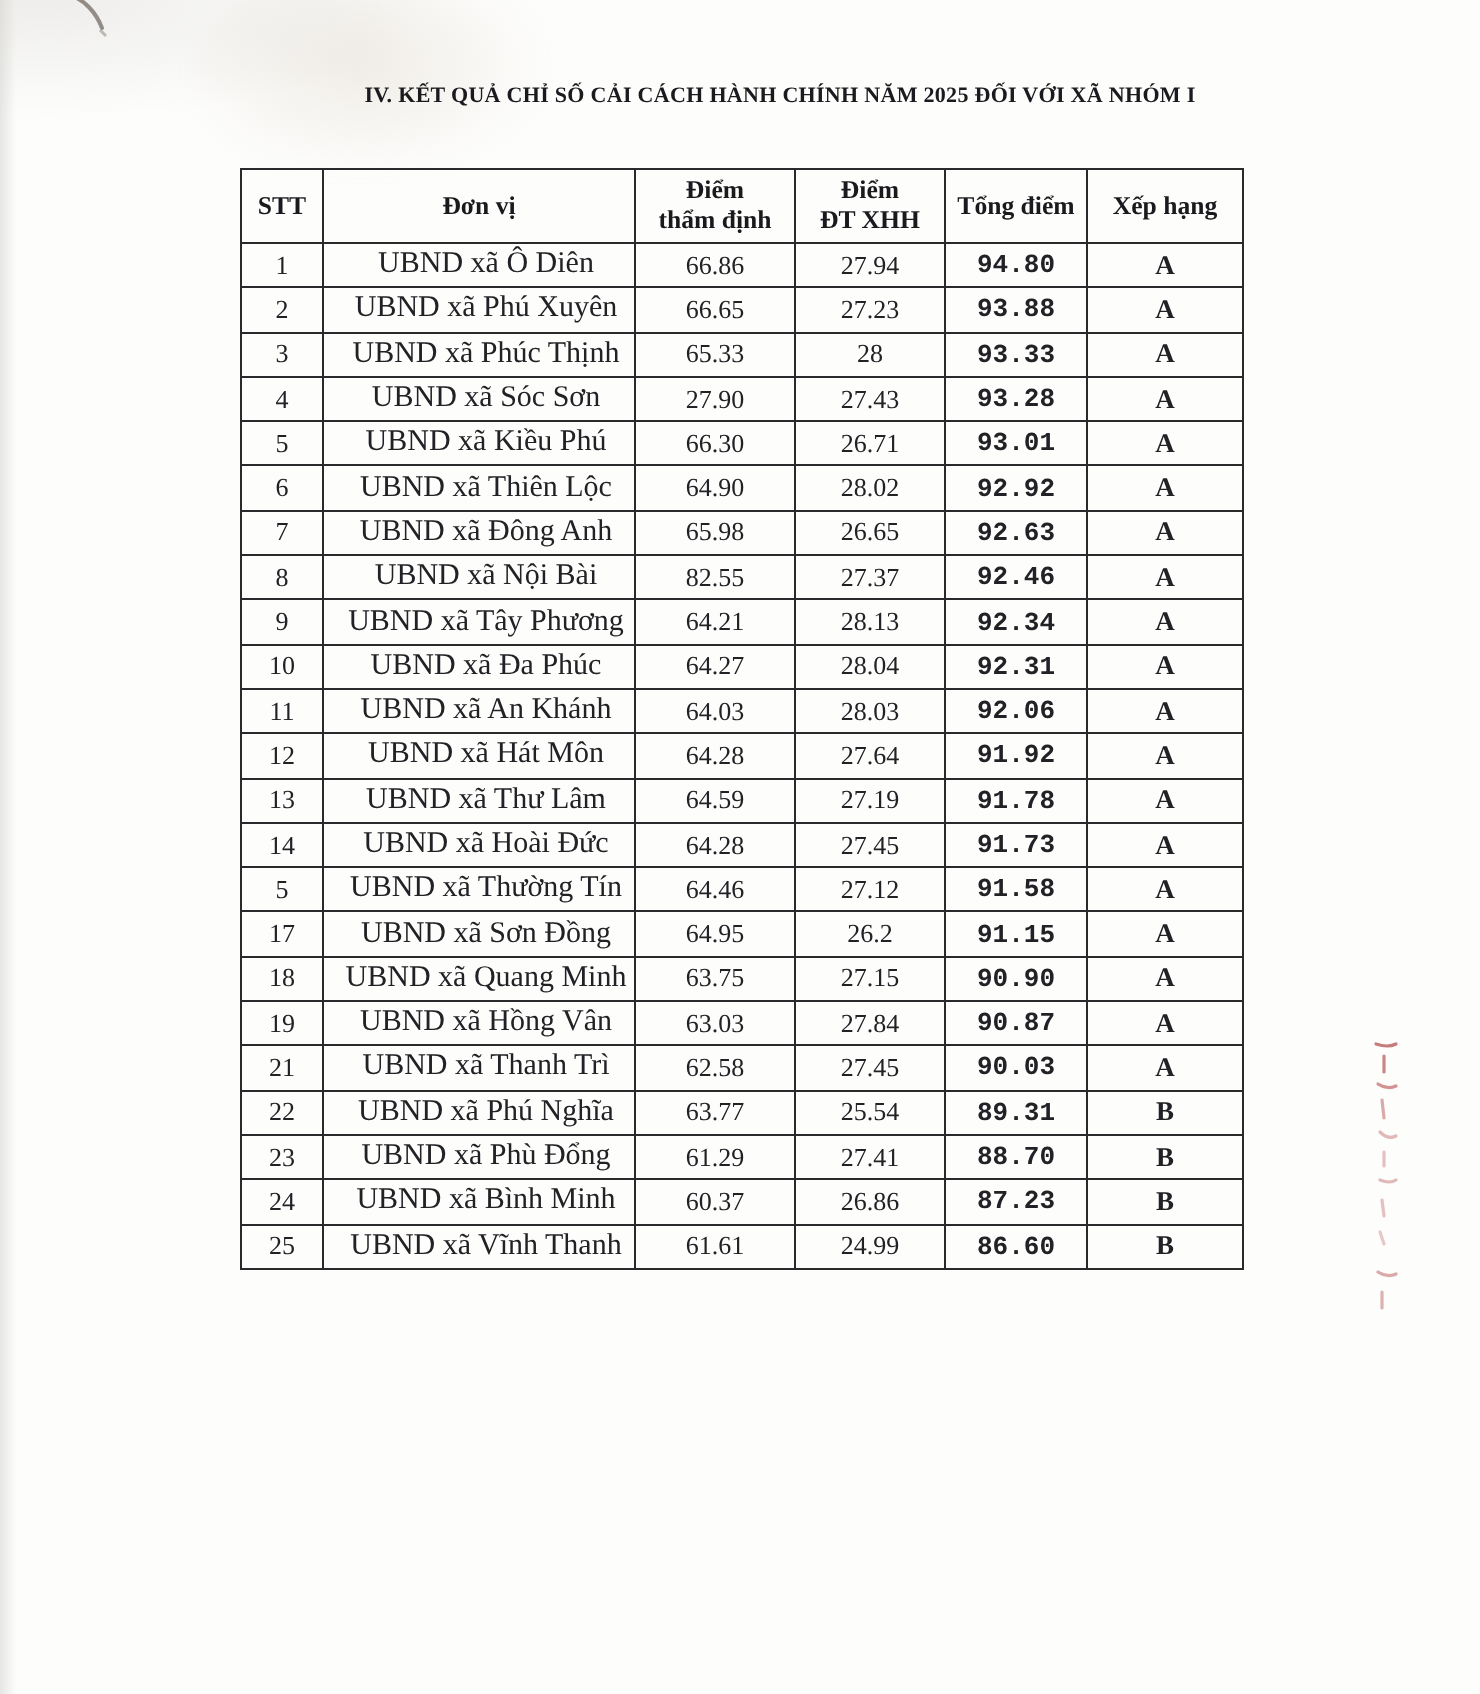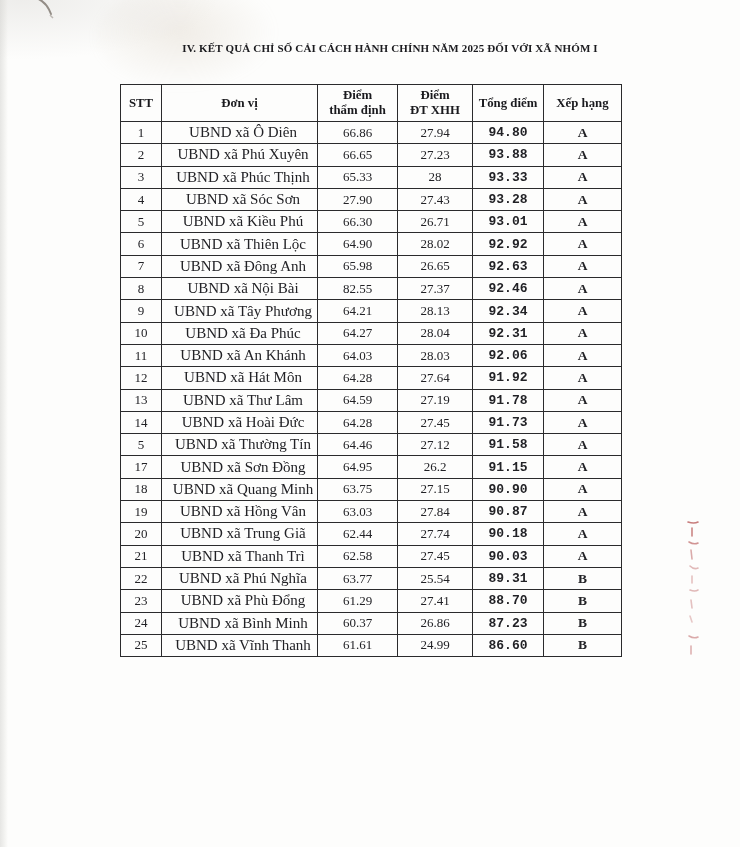--- a/index.html
+++ b/index.html
@@ -246,28 +246,20 @@
         <td class="cell-num">27.15</td>
         <td class="cell-total">90.90</td>
         <td class="cell-rank">A</td>
       </tr>
       <tr>
         <td class="cell-stt">19</td>
         <td class="cell-name">UBND xã Hồng Vân</td>
         <td class="cell-num">63.03</td>
         <td class="cell-num">27.84</td>
         <td class="cell-total">90.87</td>
-        <td class="cell-rank">A</td>
-      </tr>
-      <tr>
-        <td class="cell-stt">20</td>
-        <td class="cell-name">UBND xã Trung Giã</td>
-        <td class="cell-num">62.44</td>
-        <td class="cell-num">27.74</td>
-        <td class="cell-total">90.18</td>
         <td class="cell-rank">A</td>
       </tr>
       <tr>
         <td class="cell-stt">21</td>
         <td class="cell-name">UBND xã Thanh Trì</td>
         <td class="cell-num">62.58</td>
         <td class="cell-num">27.45</td>
         <td class="cell-total">90.03</td>
         <td class="cell-rank">A</td>
       </tr>

